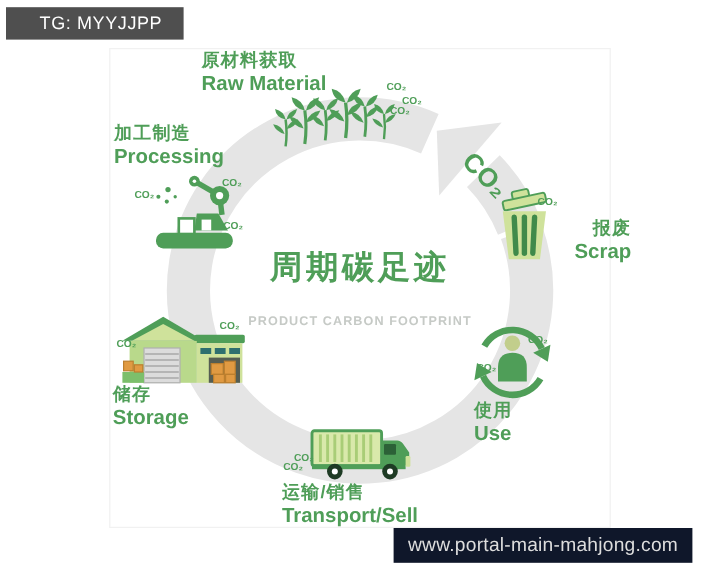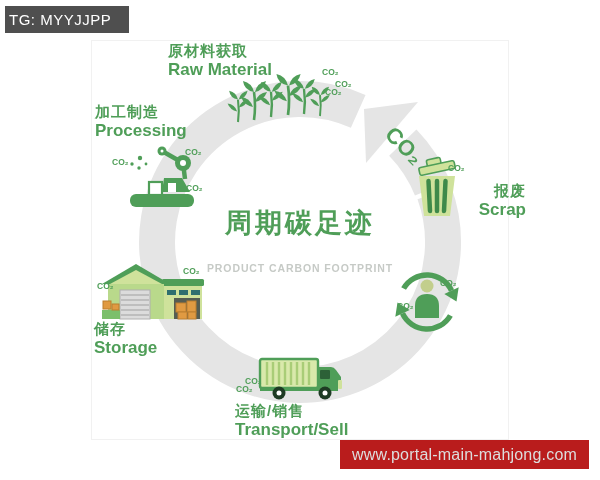--- a/index.html
+++ b/index.html
@@ -1,21 +1,21 @@
 <!DOCTYPE html>
 <html><head>
 <meta charset="utf-8">
 <style>
   html,body{margin:0;padding:0;background:#fff;}
   .screen{position:relative;width:600px;height:480px;background:#ffffff;overflow:hidden;
           font-family:"Liberation Sans","DejaVu Sans",sans-serif;}
   .card{position:absolute;left:91px;top:40px;width:418px;height:400px;background:#fff;border:1px solid #f1f1f1;box-sizing:border-box;}
   .tg-bar{position:absolute;left:5px;top:6px;height:27px;line-height:27px;background:#4f4f4f;color:#ffffff;
-          font-size:15px;padding:0 18px 0 4px;letter-spacing:.5px;}
-  .url-bar{position:absolute;top:440px;left:340px;height:29px;line-height:29px;background:#b91c1c;color:#dddddd;
+          font-size:15px;padding:0 18px 0 28px;letter-spacing:.5px;}
+  .url-bar{position:absolute;top:440px;left:328px;height:29px;line-height:29px;background:#0f172a;color:#dddddd;
            font-size:16px;padding:0 12px;letter-spacing:.2px;}
   .stage{position:absolute;color:#4f9e58;line-height:1.18;}
   .stage .zh{font-size:15px;font-weight:bold;letter-spacing:1px;}
   .stage .en{font-size:17px;font-weight:bold;}
   .stage.left-align{text-align:right;}
   .center-title{position:absolute;left:180px;top:206px;width:240px;text-align:center;}
   .center-title .line{font-size:27px;font-weight:bold;color:#4f9e58;letter-spacing:3px;line-height:34px;}
   .center-title .sub{font-size:10.5px;font-weight:bold;color:#c6cac6;letter-spacing:.9px;margin-top:22px;}
   .co2{position:absolute;font-size:8.5px;font-weight:bold;color:#4f9e58;white-space:nowrap;}
   svg{position:absolute;overflow:visible;}
@@ -149,20 +149,24 @@
     <div class="en">Processing</div>
   </div>
   <div class="stage" style="left:94px;top:320px;width:110px;">
     <div class="zh">储存</div>
     <div class="en">Storage</div>
   </div>
   <div class="stage" style="left:235px;top:402px;width:130px;">
     <div class="zh">运输/销售</div>
     <div class="en">Transport/Sell</div>
   </div>
+  <div class="stage" style="left:395px;top:334px;width:64px;">
+    <div class="zh">使用</div>
+    <div class="en">Use</div>
+  </div>
   <div class="stage left-align" style="left:466px;top:182px;width:60px;">
     <div class="zh">报废</div>
     <div class="en">Scrap</div>
   </div>
 
   <div class="center-title">
     <div class="line">周期碳足迹</div>
     <div class="sub">PRODUCT CARBON FOOTPRINT</div>
   </div>
 

